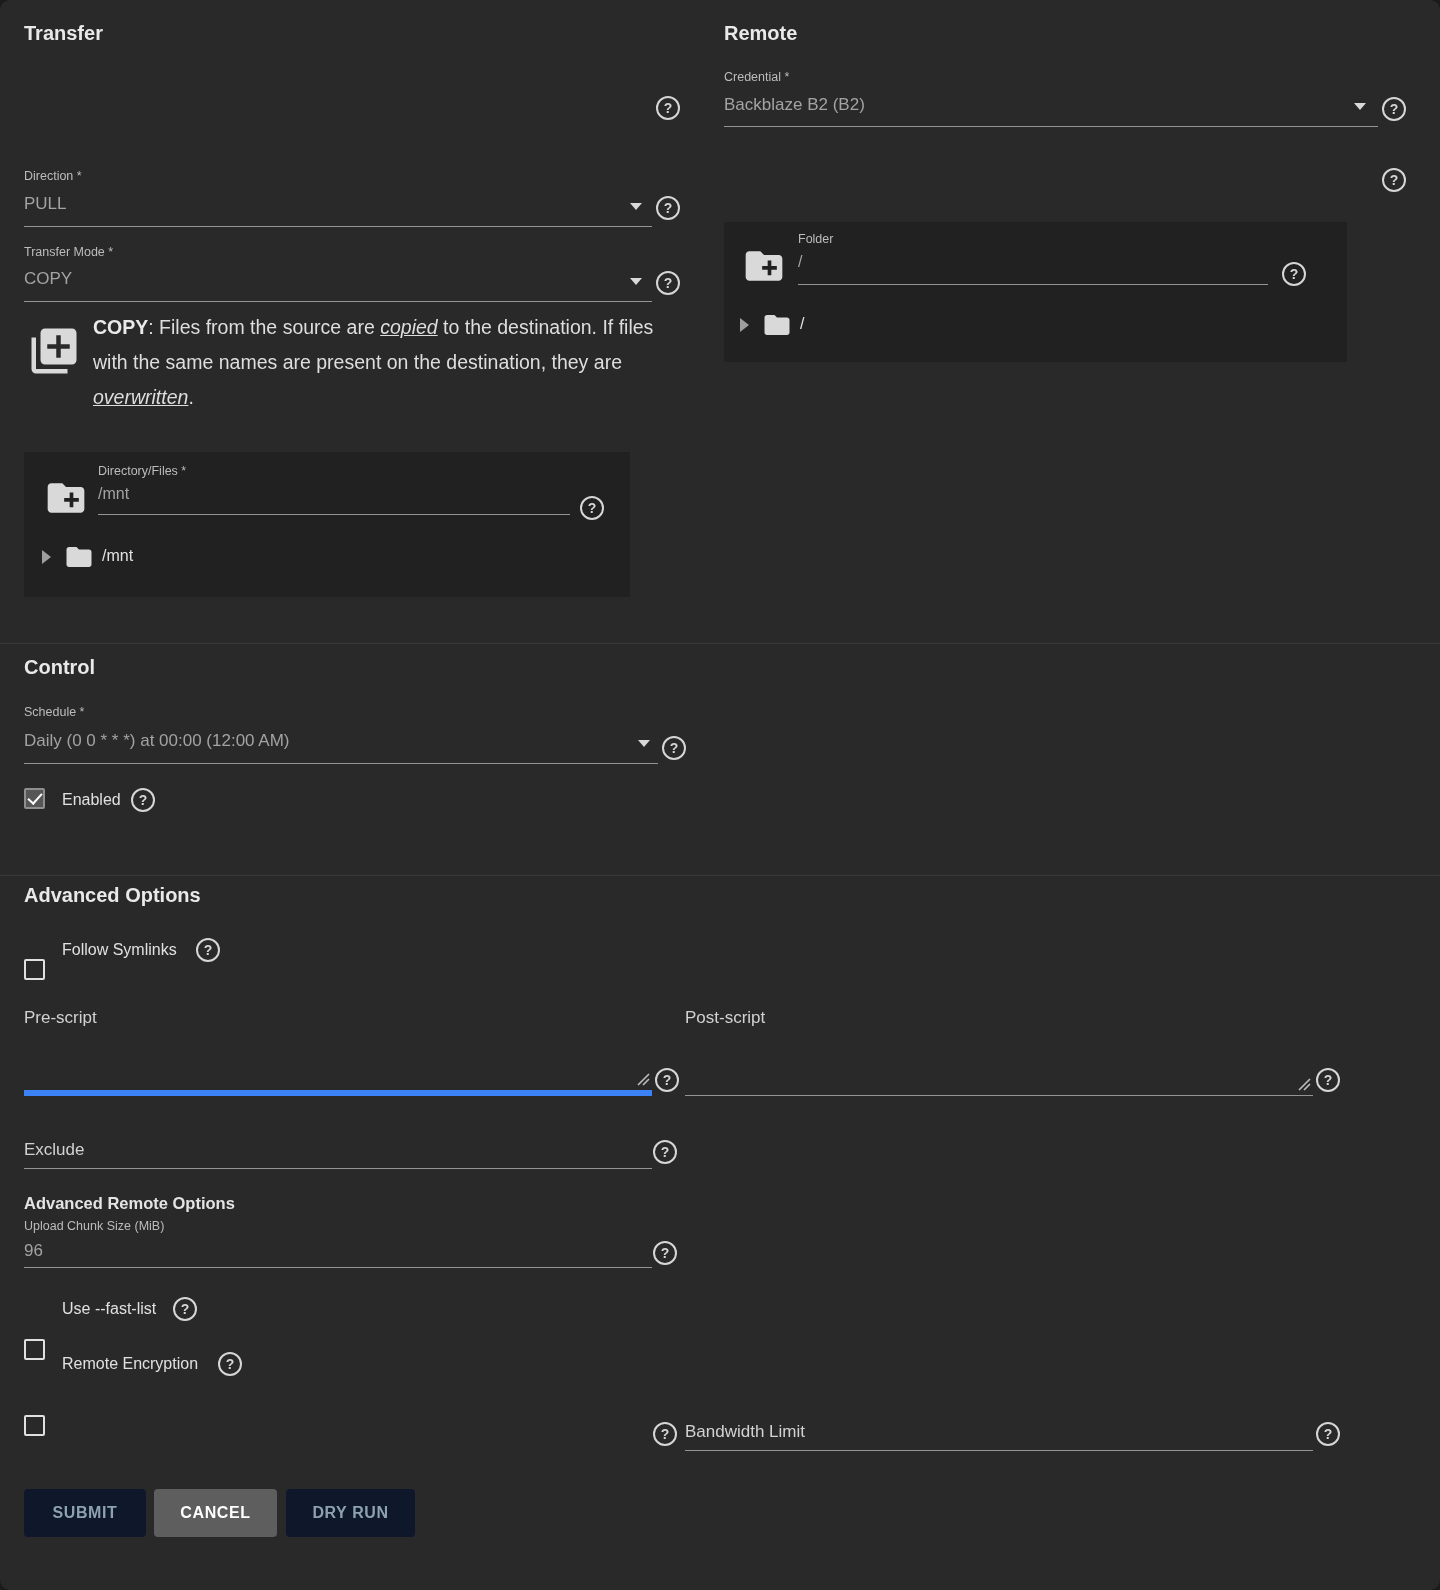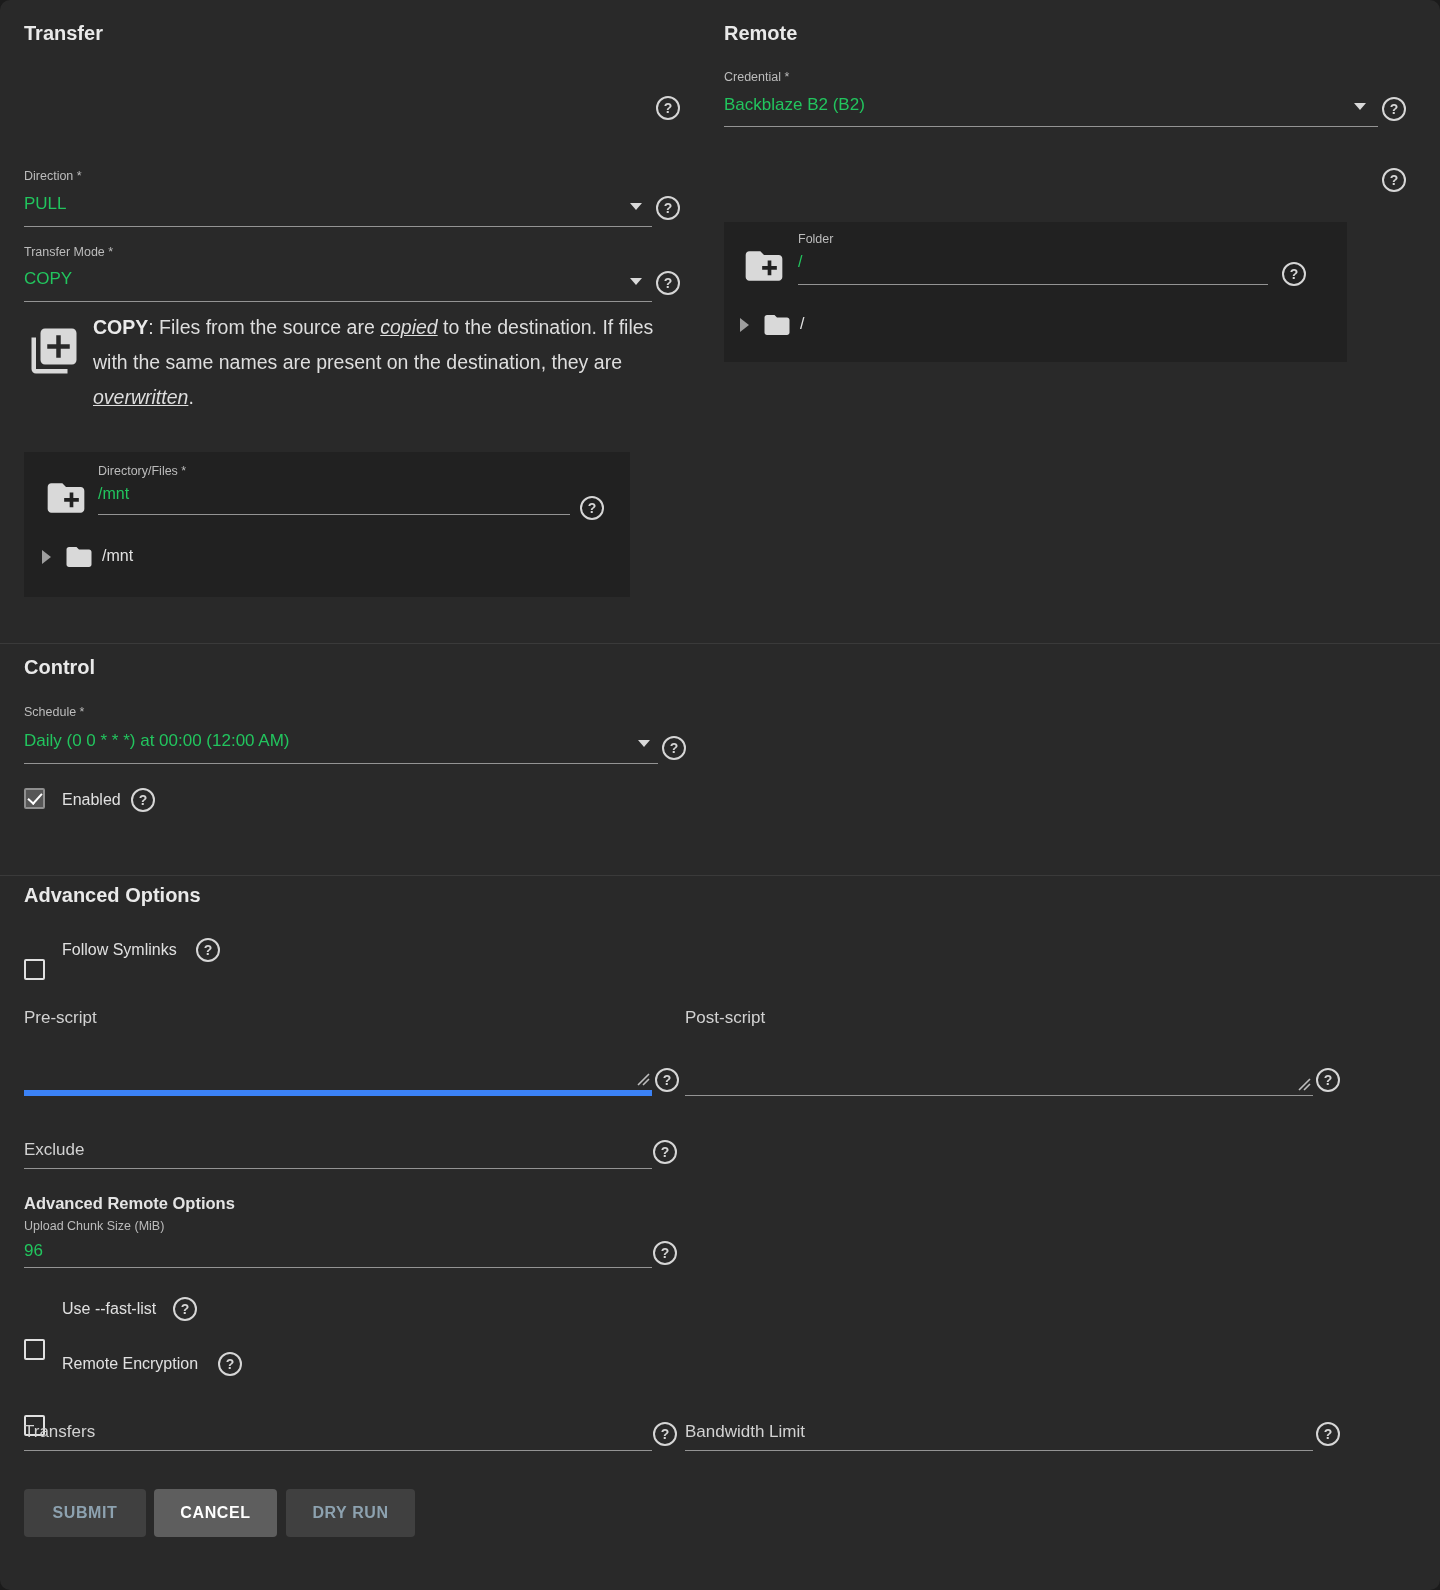--- a/index.html
+++ b/index.html
@@ -4,21 +4,21 @@
 <style>
   html,body{margin:0;padding:0;background:#1b1b1b;width:1440px;height:1590px;
     font-family:"Liberation Sans", sans-serif;-webkit-font-smoothing:antialiased;}
   .card{position:absolute;left:0;top:0;width:1440px;height:1590px;background:#292929;
     border-radius:10px;overflow:hidden;}
   .abs{position:absolute;}
   .section-title{font-size:20px;font-weight:700;color:#e9e9e9;}
   .sub-title{font-size:16.5px;font-weight:700;color:#e4e4e4;}
   .label{font-size:17px;color:#d2d2d2;}
   .small-label{font-size:12.5px;color:#bcbcbc;}
-  .value{font-size:17px;color:#22c55e;white-space:nowrap;}
+  .value{font-size:17px;color:#a3a3a3;white-space:nowrap;}
   .underline{height:1px;background:#949494;}
   .divider{height:1px;background:#3a3a3a;left:0;width:1440px;}
   .field{box-sizing:border-box;border-bottom:1px solid #949494;}
   .field .label{position:absolute;left:0;bottom:8px;}
   .help{width:24px;height:24px;border:2px solid #d6d6d6;border-radius:50%;
     box-sizing:border-box;display:flex;align-items:center;justify-content:center;
     color:#d6d6d6;font-weight:700;font-size:14px;background:transparent;}
   .help::after{content:"?";}
   .dd-arrow{width:0;height:0;border-left:6px solid transparent;
     border-right:6px solid transparent;border-top:7px solid #d9d9d9;}
@@ -26,21 +26,21 @@
   .checkbox{width:21px;height:21px;border:2px solid #e0e0e0;border-radius:2px;
     box-sizing:border-box;position:relative;background:transparent;}
   .checkbox.checked{background:#565656;border-color:#8f8f8f;}
   .checkbox.checked::after{content:"";position:absolute;left:5px;top:0px;width:6px;
     height:12px;border-right:2.5px solid #fff;border-bottom:2.5px solid #fff;
     transform:rotate(42deg);}
   .chk-label{font-size:16px;color:#e0e0e0;}
   .btn{height:48px;border-radius:4px;font-weight:700;font-size:16px;
     display:flex;align-items:center;justify-content:center;letter-spacing:.6px;
     cursor:pointer;border:none;font-family:"Liberation Sans",sans-serif;}
-  .btn-primary{background:#404040;color:#8da2b0;}
+  .btn-primary{background:#0f172a;color:#8da2b0;}
   .btn-cancel{background:#5e5e5e;color:#ffffff;}
   .tree-arrow{width:0;height:0;border-top:7px solid transparent;
     border-bottom:7px solid transparent;border-left:9px solid #9e9e9e;}
   .copy-text{font-size:19.5px;color:#dedede;line-height:35px;}
   .copy-text b{color:#eaeaea;}
   .em{font-style:italic;text-decoration:underline;}
   .icon svg{display:block;}
   .tree-label{font-size:16px;color:#e2e2e2;}
 </style>
 </head>
@@ -184,23 +184,20 @@
   <div class="abs help" style="left:653px;top:1241px;"></div>
 
   <div class="abs checkbox" style="left:24px;top:1297px;"></div>
   <span class="abs chk-label" style="left:62px;top:1300px;">Use --fast-list</span>
   <div class="abs help" style="left:173px;top:1297px;"></div>
 
   <div class="abs checkbox" style="left:24px;top:1352px;"></div>
   <span class="abs chk-label" style="left:62px;top:1355px;">Remote Encryption</span>
   <div class="abs help" style="left:218px;top:1352px;"></div>
 
-  <div class="abs field" style="left:24px;top:1419px;width:628px;height:32px;">
-    <span class="label">Transfers</span>
-  </div>
   <div class="abs help" style="left:653px;top:1422px;"></div>
 
   <div class="abs field" style="left:685px;top:1419px;width:628px;height:32px;">
     <span class="label">Bandwidth Limit</span>
   </div>
   <div class="abs help" style="left:1316px;top:1422px;"></div>
 
   <button class="abs btn btn-primary" style="left:24px;top:1489px;width:122px;">SUBMIT</button>
   <button class="abs btn btn-cancel" style="left:154px;top:1489px;width:123px;">CANCEL</button>
   <button class="abs btn btn-primary" style="left:286px;top:1489px;width:129px;">DRY RUN</button>

